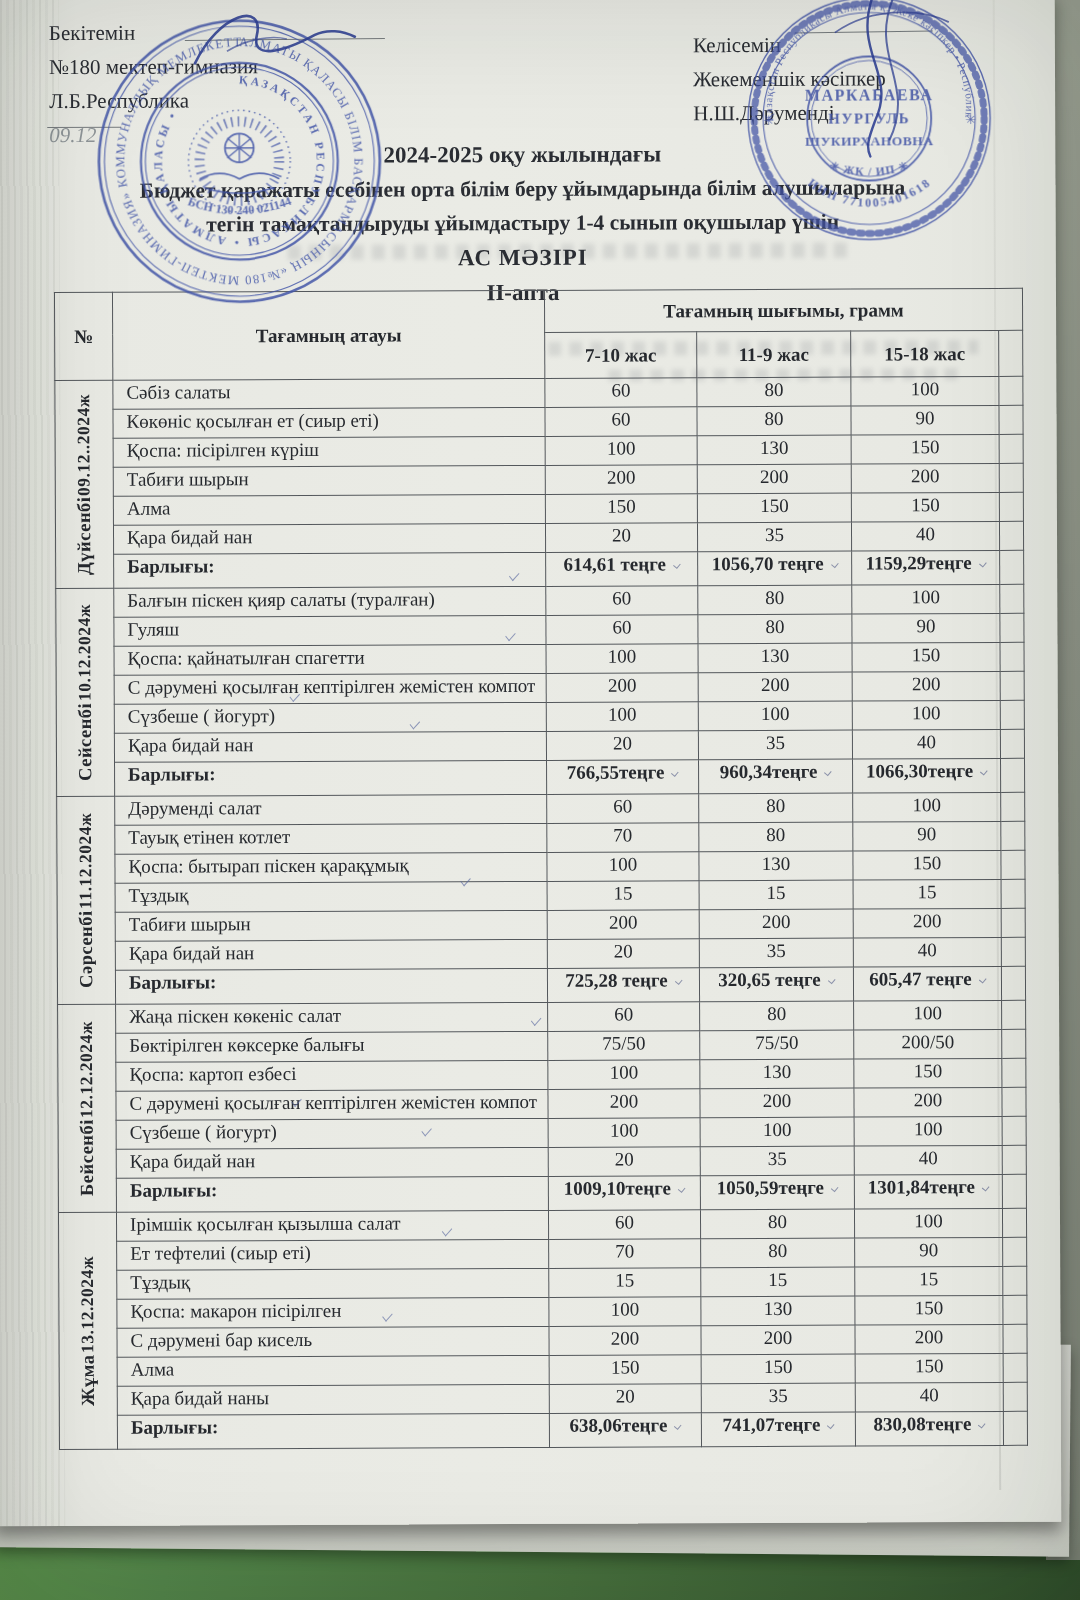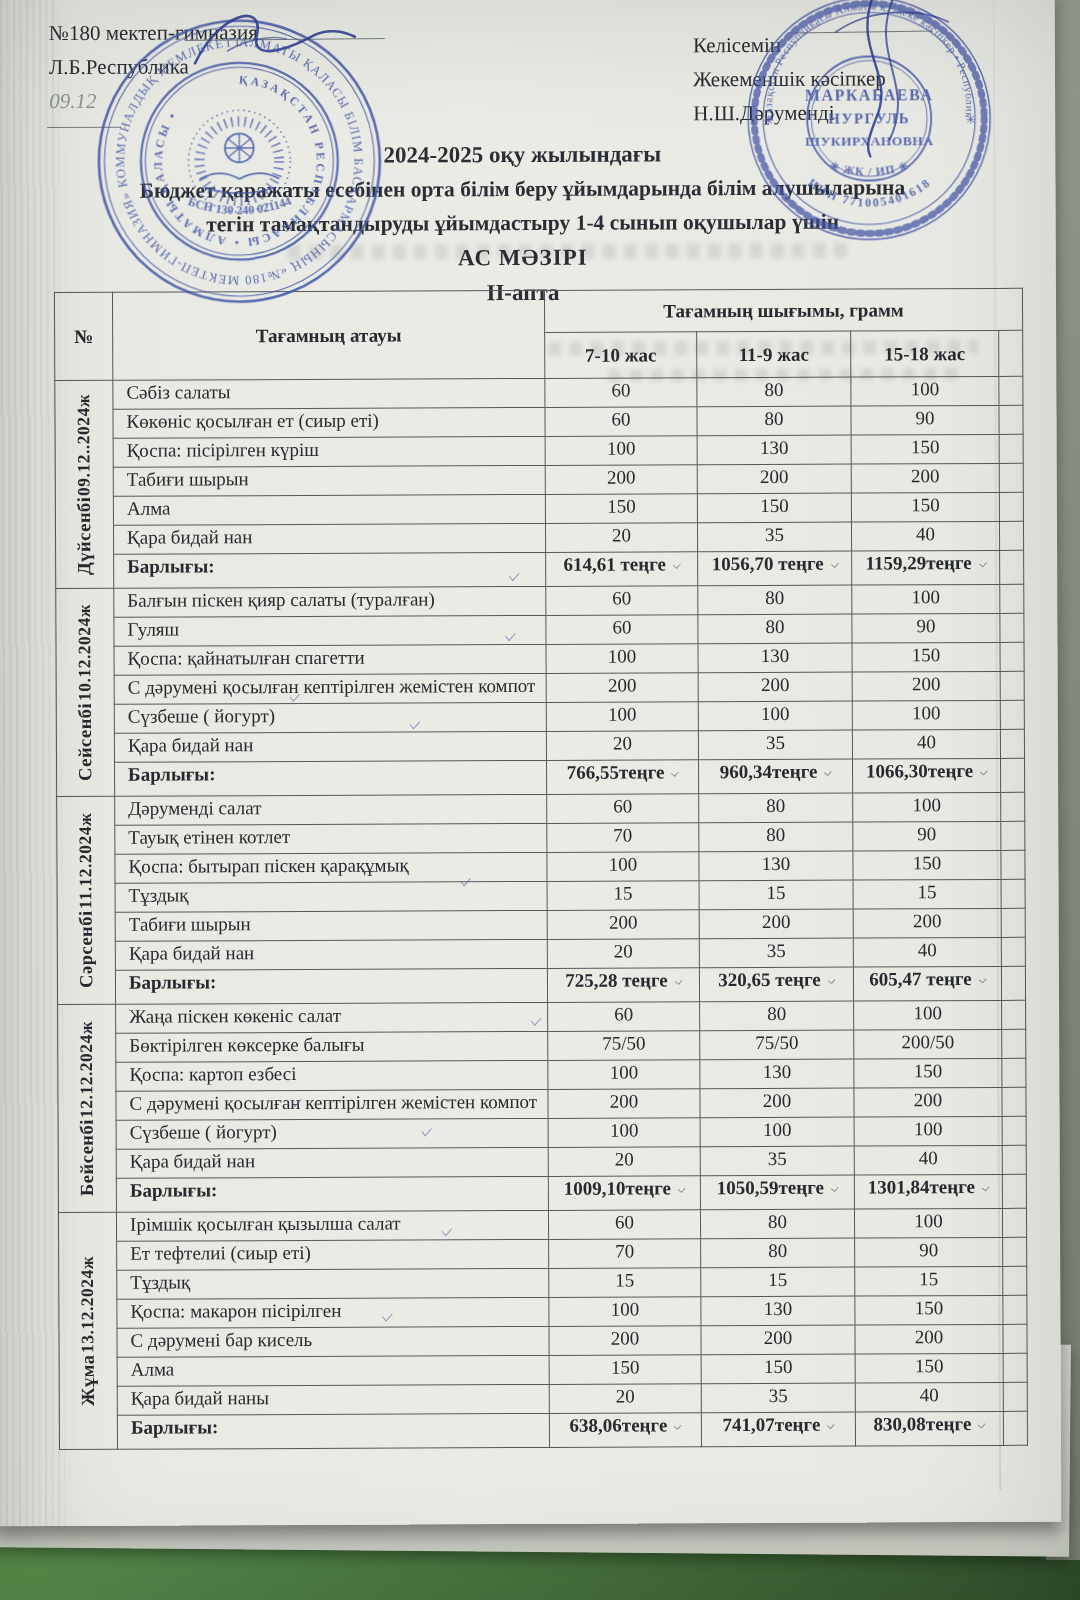--- a/index.html
+++ b/index.html
@@ -86,20 +86,21 @@
 <div class="undersheet"></div>
 
 <div class="sheet">
   <div class="edge-streaks"></div>
   <div class="crease"></div>
   <div class="bleed b1"></div>
   <div class="bleed b2"></div>
   <div class="bleed b3"></div>
 
   <div class="txt left-block">
+    <div class="approve-line">Бекітемін</div>
     <div class="approve-line">№180 мектеп-гимназия</div>
     <div class="approve-line">Л.Б.Республика</div>
     <div class="approve-line date-faded">09.12</div>
   </div>
   <div class="txt right-block">
     <div class="approve-line">Келісемін</div>
     <div class="approve-line">Жекеменшік кәсіпкер</div>
     <div class="approve-line">Н.Ш.Дәруменді</div>
   </div>
   <div class="underline u1"></div>

